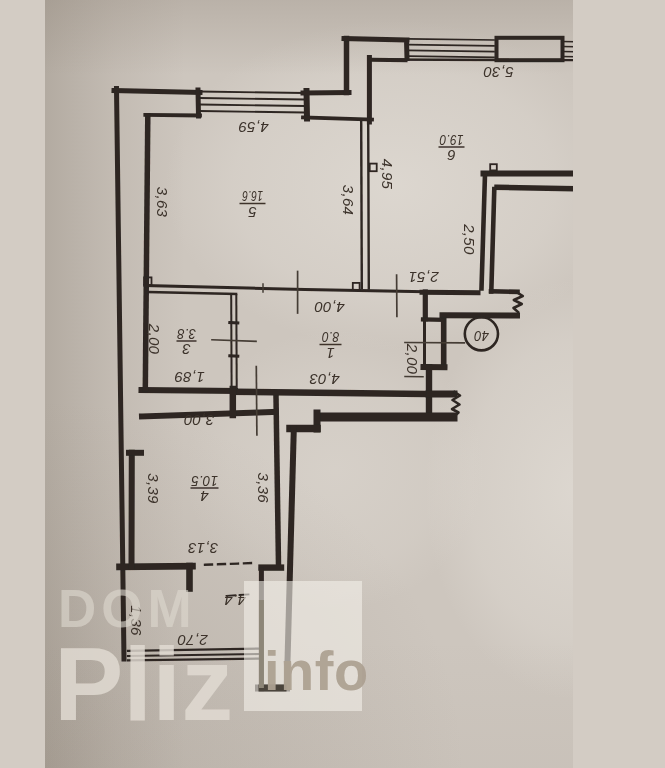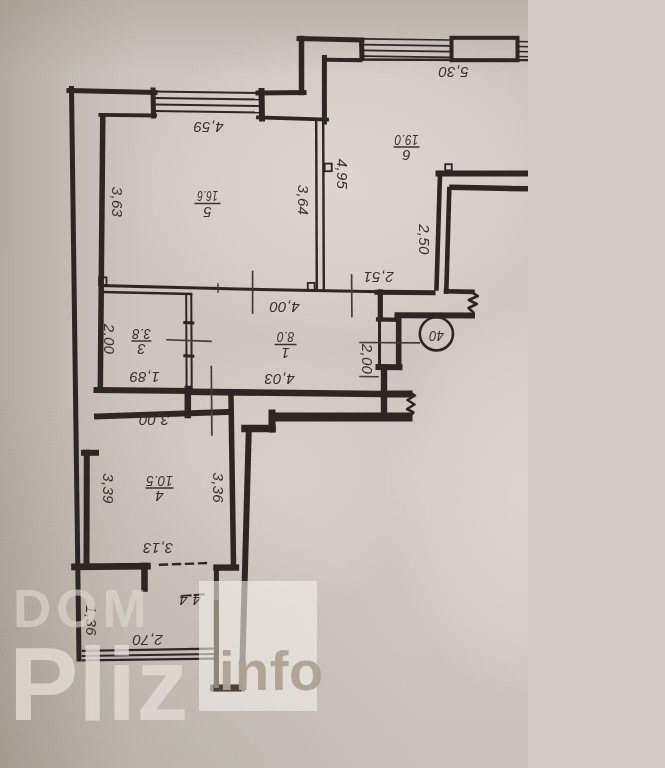--- a/index.html
+++ b/index.html
@@ -1,16 +1,16 @@
 <!DOCTYPE html>
 <html><head>
 <meta charset="utf-8">
 <style>
   html,body{margin:0;padding:0;background:#d3ccc4;}
-  #page{width:528px;height:768px;position:relative;overflow:hidden;}
+  #page{width:528px;height:768px;position:relative;overflow:hidden;padding-left:45px;}
   svg{display:block;}
   text{font-family:"Liberation Sans", sans-serif;}
 </style>
 </head>
 <body>
 <div id="page">
 <svg width="665" height="768" viewBox="0 0 665 768" xmlns="http://www.w3.org/2000/svg">
 <defs>
   <filter id="soft" x="-5%" y="-5%" width="110%" height="110%">
     <feGaussianBlur stdDeviation="0.55"></feGaussianBlur>

